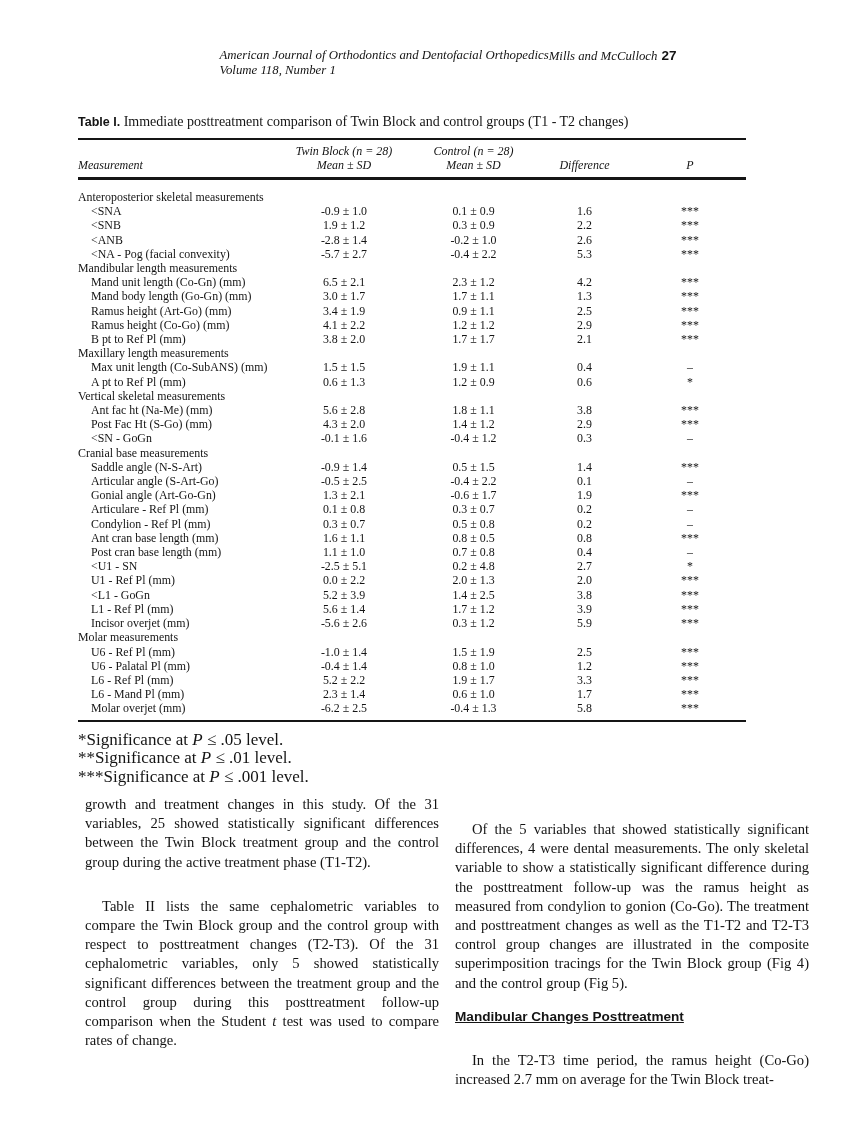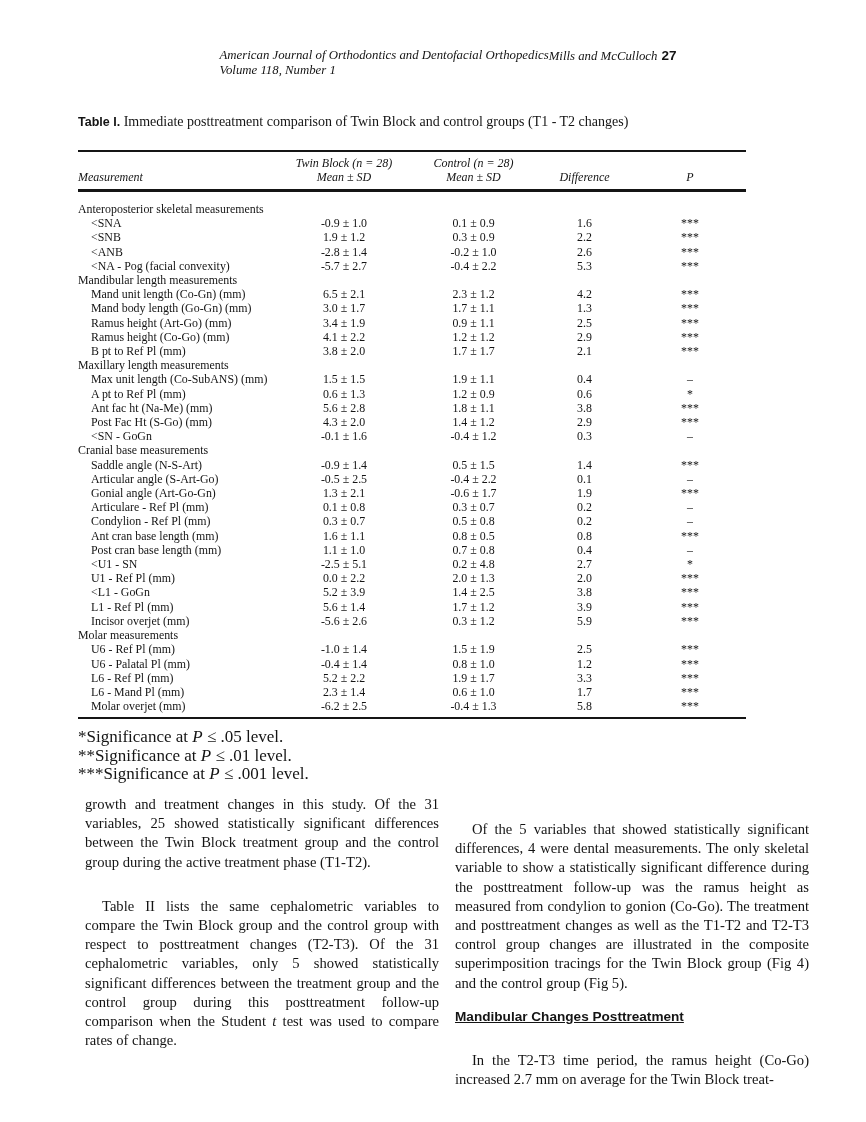--- a/index.html
+++ b/index.html
@@ -22,21 +22,21 @@
   .rh-left { font-style: italic; }
   .rh-right { font-style: italic; white-space: nowrap; }
   .rh-right .pageno {
     font-style: normal; font-weight: bold;
     font-family: "Liberation Sans", sans-serif;
     font-size: 13.5px; margin-left: 4px;
   }
 
   
   .table-block { position: absolute; left: 78px; top: 113px; width: 668px; }
-  .table-caption { font-size: 14px; line-height: 18px; margin-bottom: 19px; }
+  .table-caption { font-size: 14px; line-height: 18px; margin-bottom: 7px; }
   .table-caption .tlabel {
     font-family: "Liberation Sans", sans-serif;
     font-weight: bold; font-size: 12.5px;
   }
   .table-rule-top { border-top: 2px solid #151515; }
   .thead {
     display: grid;
     grid-template-columns: 198px 136px 123px 99px 112px;
     font-style: italic; font-size: 12px; line-height: 14px;
     padding: 4px 0 5px 0;
@@ -197,20 +197,23 @@
           <div class="cell num">0.4</div>
           <div class="cell num">–</div>
         </div>
         <div class="trow data">
           <div class="cell meas indent">A pt to Ref Pl (mm)</div>
           <div class="cell num">0.6 ± 1.3</div>
           <div class="cell num">1.2 ± 0.9</div>
           <div class="cell num">0.6</div>
           <div class="cell num">*</div>
         </div>
+        <div class="trow section">
+          <div class="cell meas">Vertical skeletal measurements</div>
+        </div>
         <div class="trow data">
           <div class="cell meas indent">Ant fac ht (Na-Me) (mm)</div>
           <div class="cell num">5.6 ± 2.8</div>
           <div class="cell num">1.8 ± 1.1</div>
           <div class="cell num">3.8</div>
           <div class="cell num">***</div>
         </div>
         <div class="trow data">
           <div class="cell meas indent">Post Fac Ht (S-Go) (mm)</div>
           <div class="cell num">4.3 ± 2.0</div>

